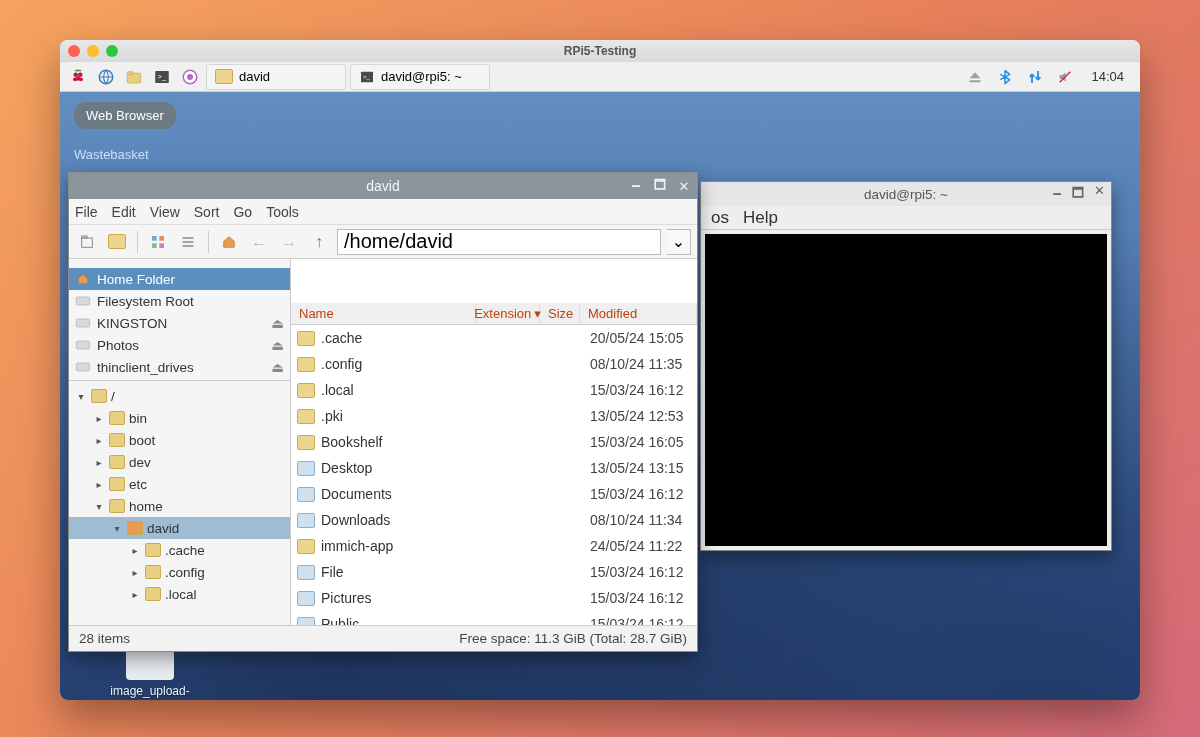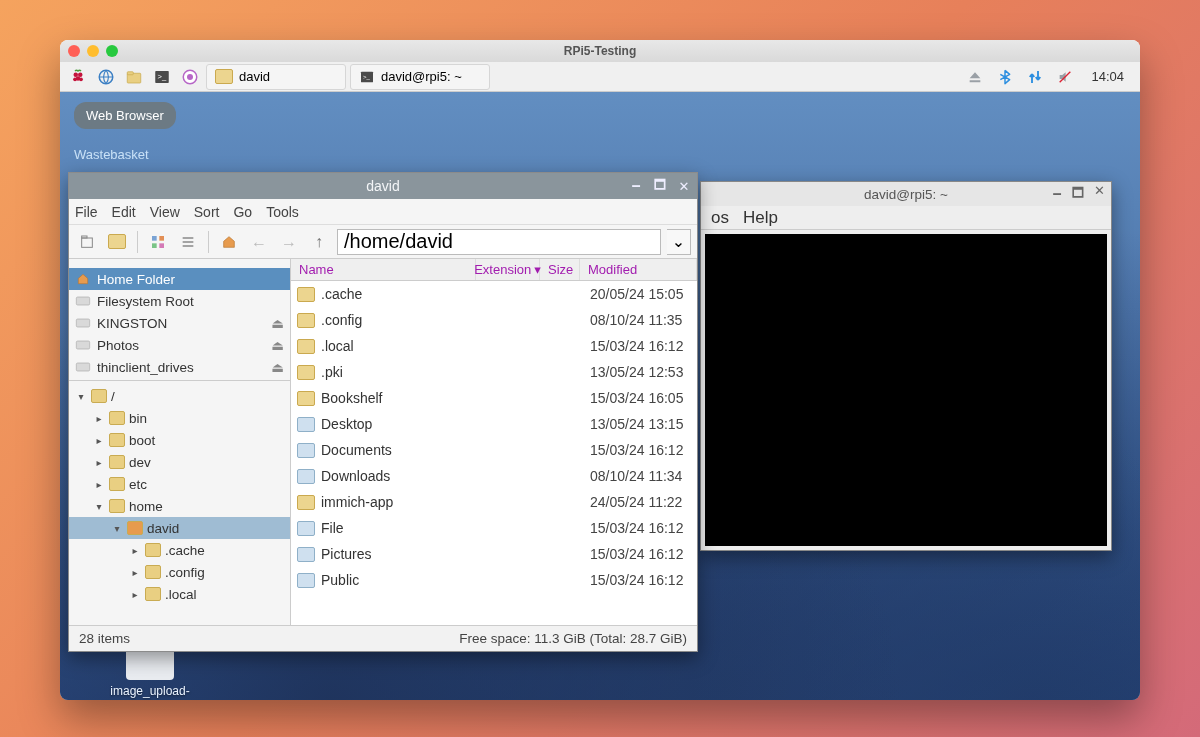--- a/index.html
+++ b/index.html
@@ -47,21 +47,21 @@
 .place.sel { background: #5a8fbf; color: #fff; margin-top: 9px; }
 .place .eject { position: absolute; right: 6px; color: #888; }
 .tree-sep { height: 1px; background: #ccc; margin: 2px 0; }
 .tree { padding: 2px 0; }
 .tnode { height: 22px; display: flex; align-items: center; gap: 4px; cursor: pointer; color: #333; }
 .tnode.sel { background: #9fbcd3; }
 .tog { width: 12px; display: inline-flex; justify-content: center; font-size: 10px; color: #555; }
 .fi { width: 16px; height: 14px; background: #e9cf82; border: 1px solid #c9ab52; border-radius: 2px; display: inline-block; }
 .fi.home { background: #e79b4e; }
 .fm-main { flex: 1; background: #fff; display: flex; flex-direction: column; overflow: hidden; }
-.fm-cols { height: 22px; background: #efefef; border-bottom: 1px solid #ccc; display: flex; align-items: center; font-size: 13px; color: #a21caf; }
+.fm-cols { height: 22px; background: #efefef; border-bottom: 1px solid #ccc; display: flex; align-items: center; font-size: 13px; color: #c2410c; margin-top: 44px; }
 .fm-cols .c { padding: 0 8px; border-right: 1px solid #ddd; height: 100%; display: flex; align-items: center; }
 .fm-cols .cn { width: 185px; } .fm-cols .ce { width: 64px; justify-content: center; gap: 3px; } .fm-cols .cs { width: 40px; } .fm-cols .cm { flex: 1; }
 .fm-list { flex: 1; overflow-y: auto; }
 .row { height: 26px; display: flex; align-items: center; font-size: 14px; color: #333; cursor: pointer; }
 .row .rn { width: 185px; padding-left: 6px; display: flex; align-items: center; gap: 6px; } .row .re { width: 74px; } .row .rs { width: 40px; } .row .rm { flex: 1; padding-right: 8px; color: #444; }
 .fm-status { height: 26px; background: #f2f2f2; border-top: 1px solid #ccc; display: flex; align-items: center; justify-content: space-between; padding: 0 10px; font-size: 13.5px; color: #444; }
 
 
 .term-window { position: absolute; left: 640px; top: 89px; width: 412px; height: 370px; background: #eeeeee; border: 1px solid #888; box-shadow: 0 6px 18px rgba(0,0,0,.4); display: flex; flex-direction: column; }
 .term-title { height: 24px; background: #e6e6e6; display: flex; align-items: center; justify-content: center; font-size: 13.5px; color: #555; position: relative; }

